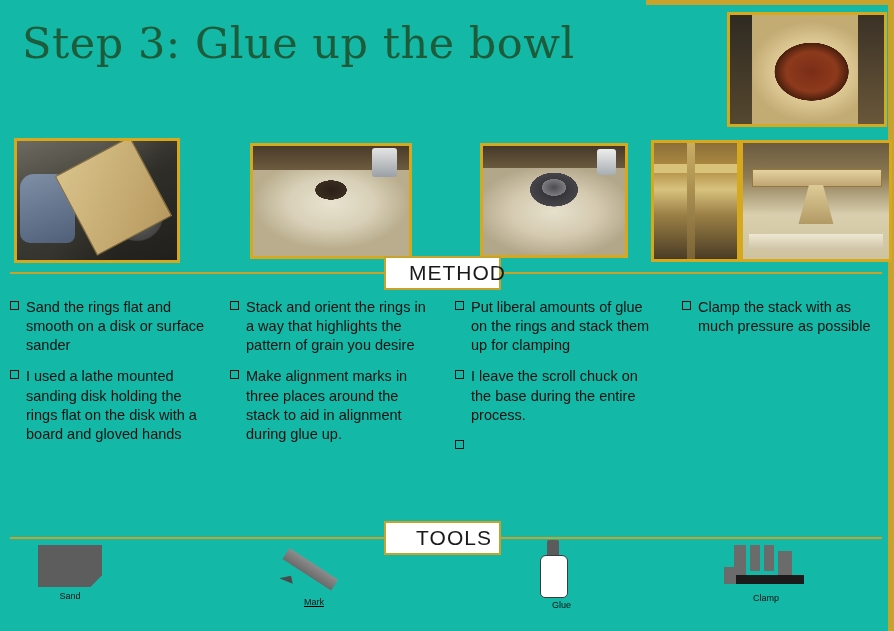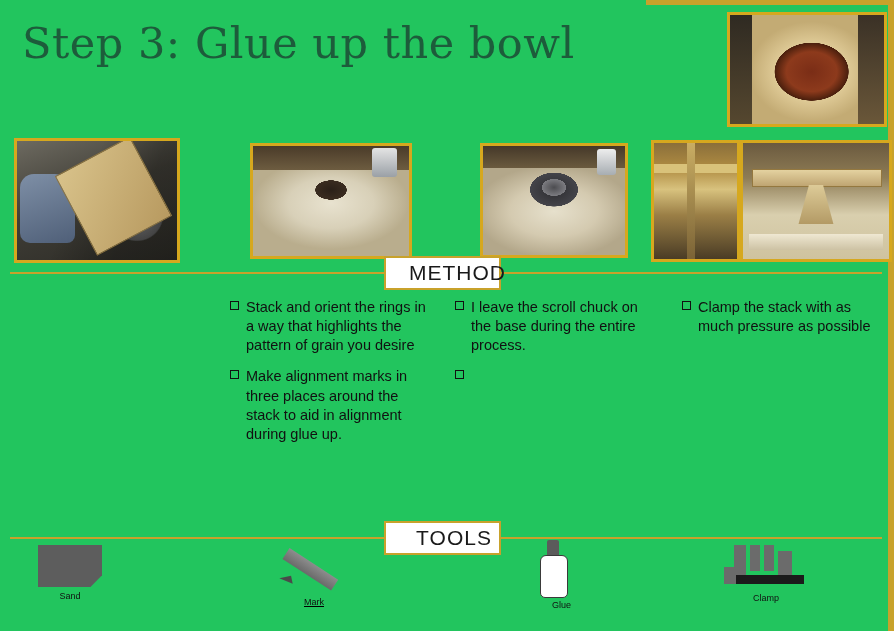--- a/index.html
+++ b/index.html
@@ -13,21 +13,21 @@
     font-family: "Liberation Sans", sans-serif;
     overflow: hidden;
     position: relative;
   }
 
   
   .page {
     position: absolute;
     left: 0; top: 0;
     width: 894px; height: 631px;
-    background: #22c55e;
+    background: #14b8a6;
     box-sizing: border-box;
   }
   .frame-right {
     position: absolute;
     right: 0; top: 0;
     width: 6px; height: 631px;
     background: #c8a22b;
   }
   .frame-top-right {
     position: absolute;
@@ -322,33 +322,47 @@
       <div class="beam"></div>
       <div class="stand"></div>
       <div class="table"></div>
     </div>
   </div>
 
   <div class="rule" style="left:10px; top:272px; width:375px;"></div>
   <div class="rule" style="left:500px; top:272px; width:382px;"></div>
   <div class="section-label" style="left:384px; top:256px; width:117px;">METHOD</div>
 
+  <div class="col" style="left:10px; top:298px;">
+    <div class="bullet">
+      <span class="box"></span>
+      <span>Sand the rings flat and smooth on a disk or surface sander</span>
+    </div>
+    <div class="bullet">
+      <span class="box"></span>
+      <span>I used a lathe mounted sanding disk holding the rings flat on the disk with a board and gloved hands</span>
+    </div>
+  </div>
 
   <div class="col" style="left:230px; top:298px;">
     <div class="bullet">
       <span class="box"></span>
       <span>Stack and orient the rings in a way that highlights the pattern of grain you desire</span>
     </div>
     <div class="bullet">
       <span class="box"></span>
       <span>Make alignment marks in three places around the stack to aid in alignment during glue up.</span>
     </div>
   </div>
 
   <div class="col" style="left:455px; top:298px;">
+    <div class="bullet">
+      <span class="box"></span>
+      <span>Put liberal amounts of glue on the rings and stack them up for clamping</span>
+    </div>
     <div class="bullet">
       <span class="box"></span>
       <span>I leave the scroll chuck on the base during the entire process.</span>
     </div>
     <div class="bullet">
       <span class="box"></span>
     </div>
   </div>
 
   <div class="col" style="left:682px; top:298px; width:200px;">

